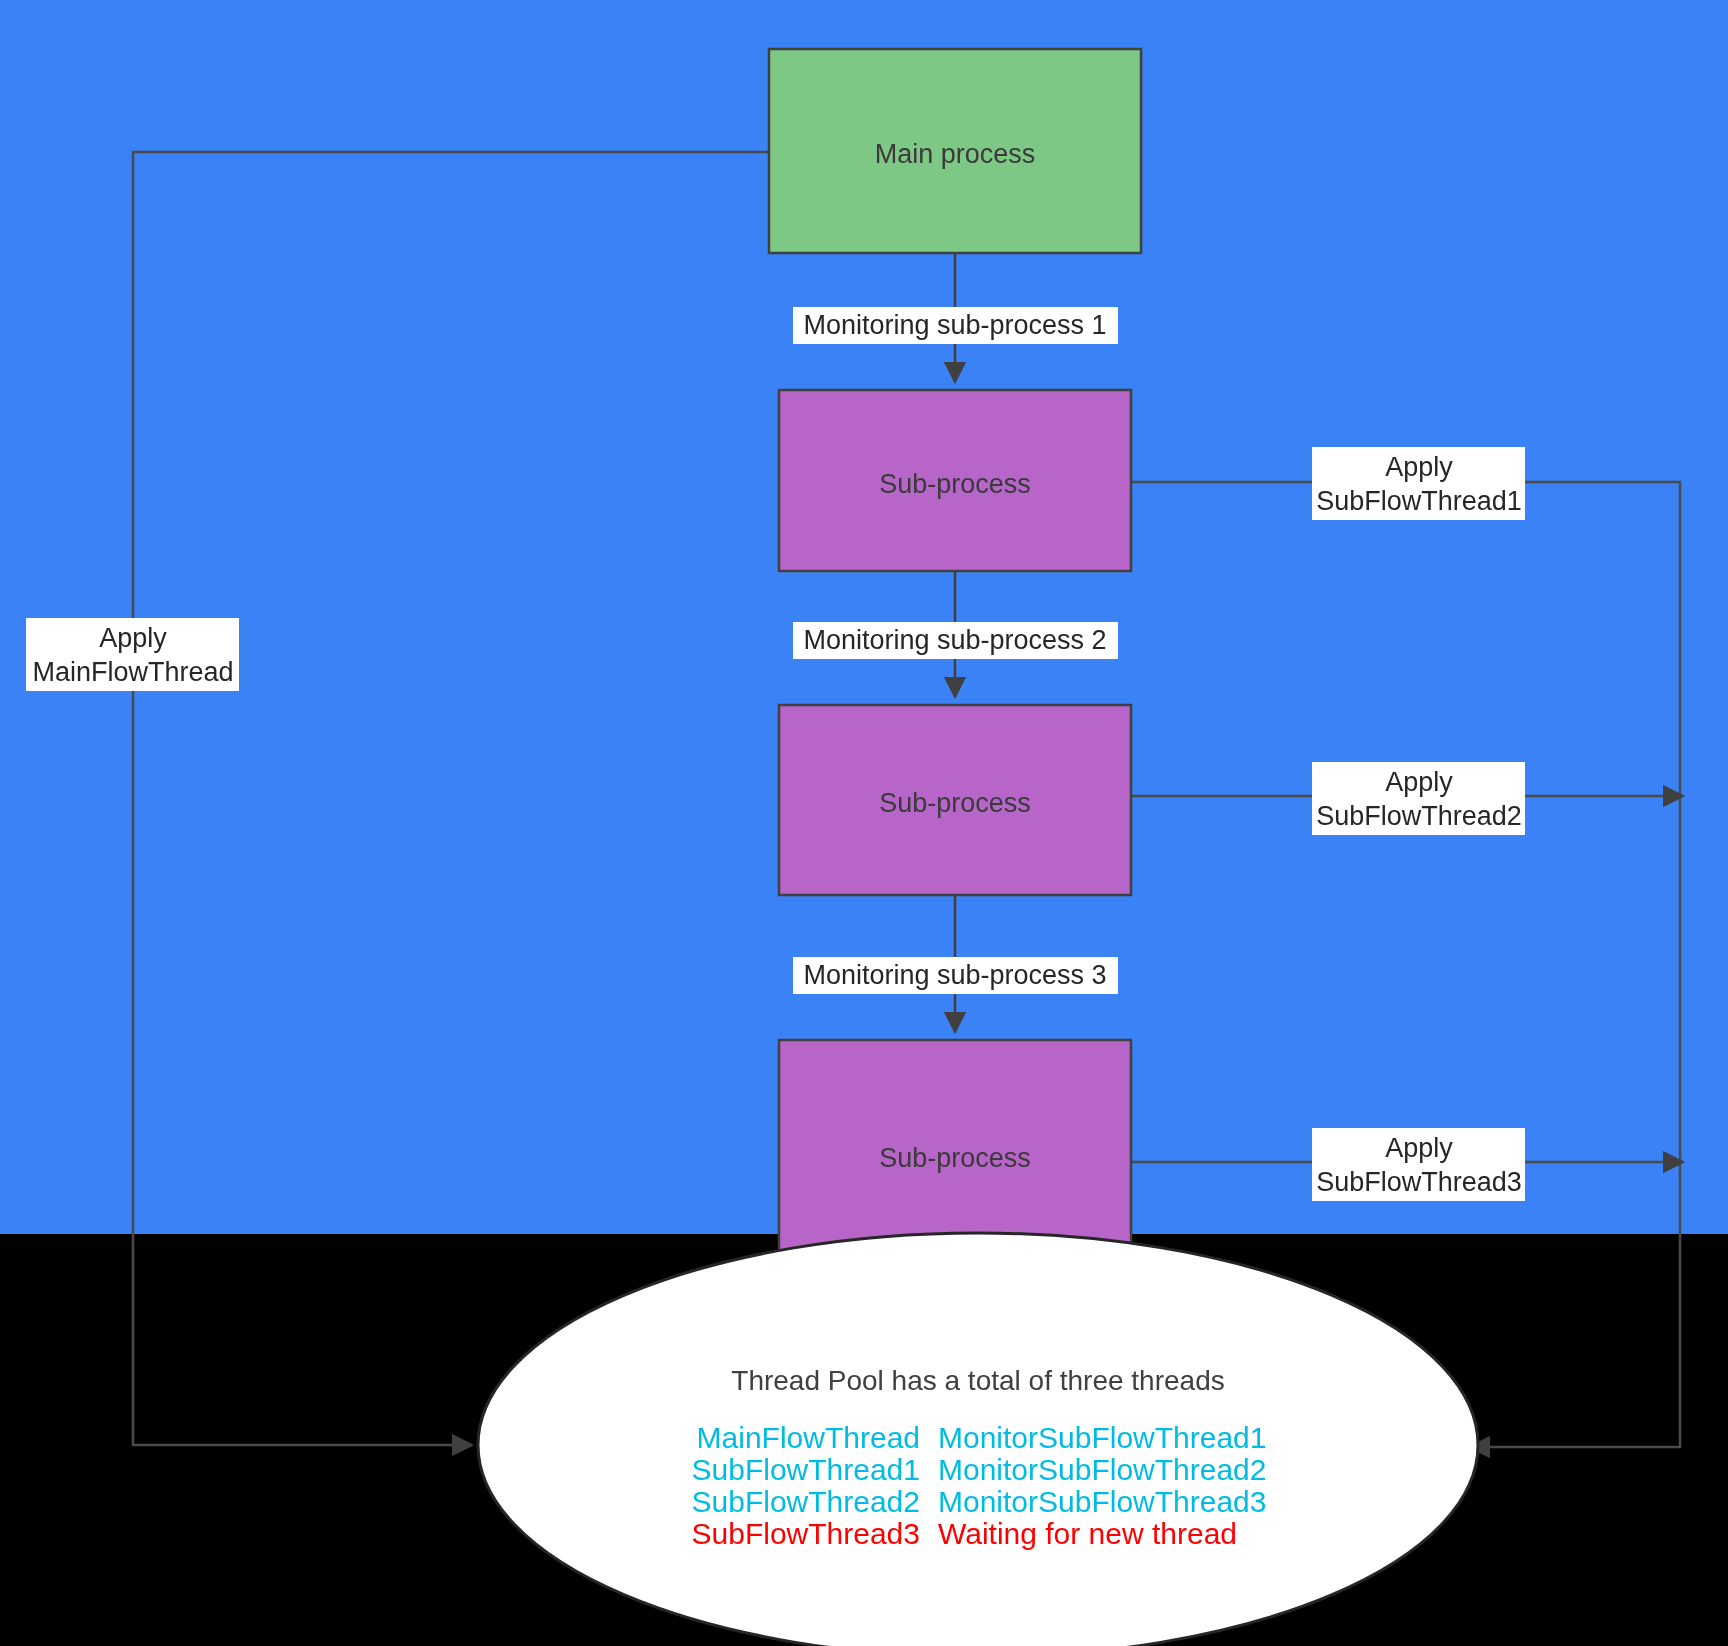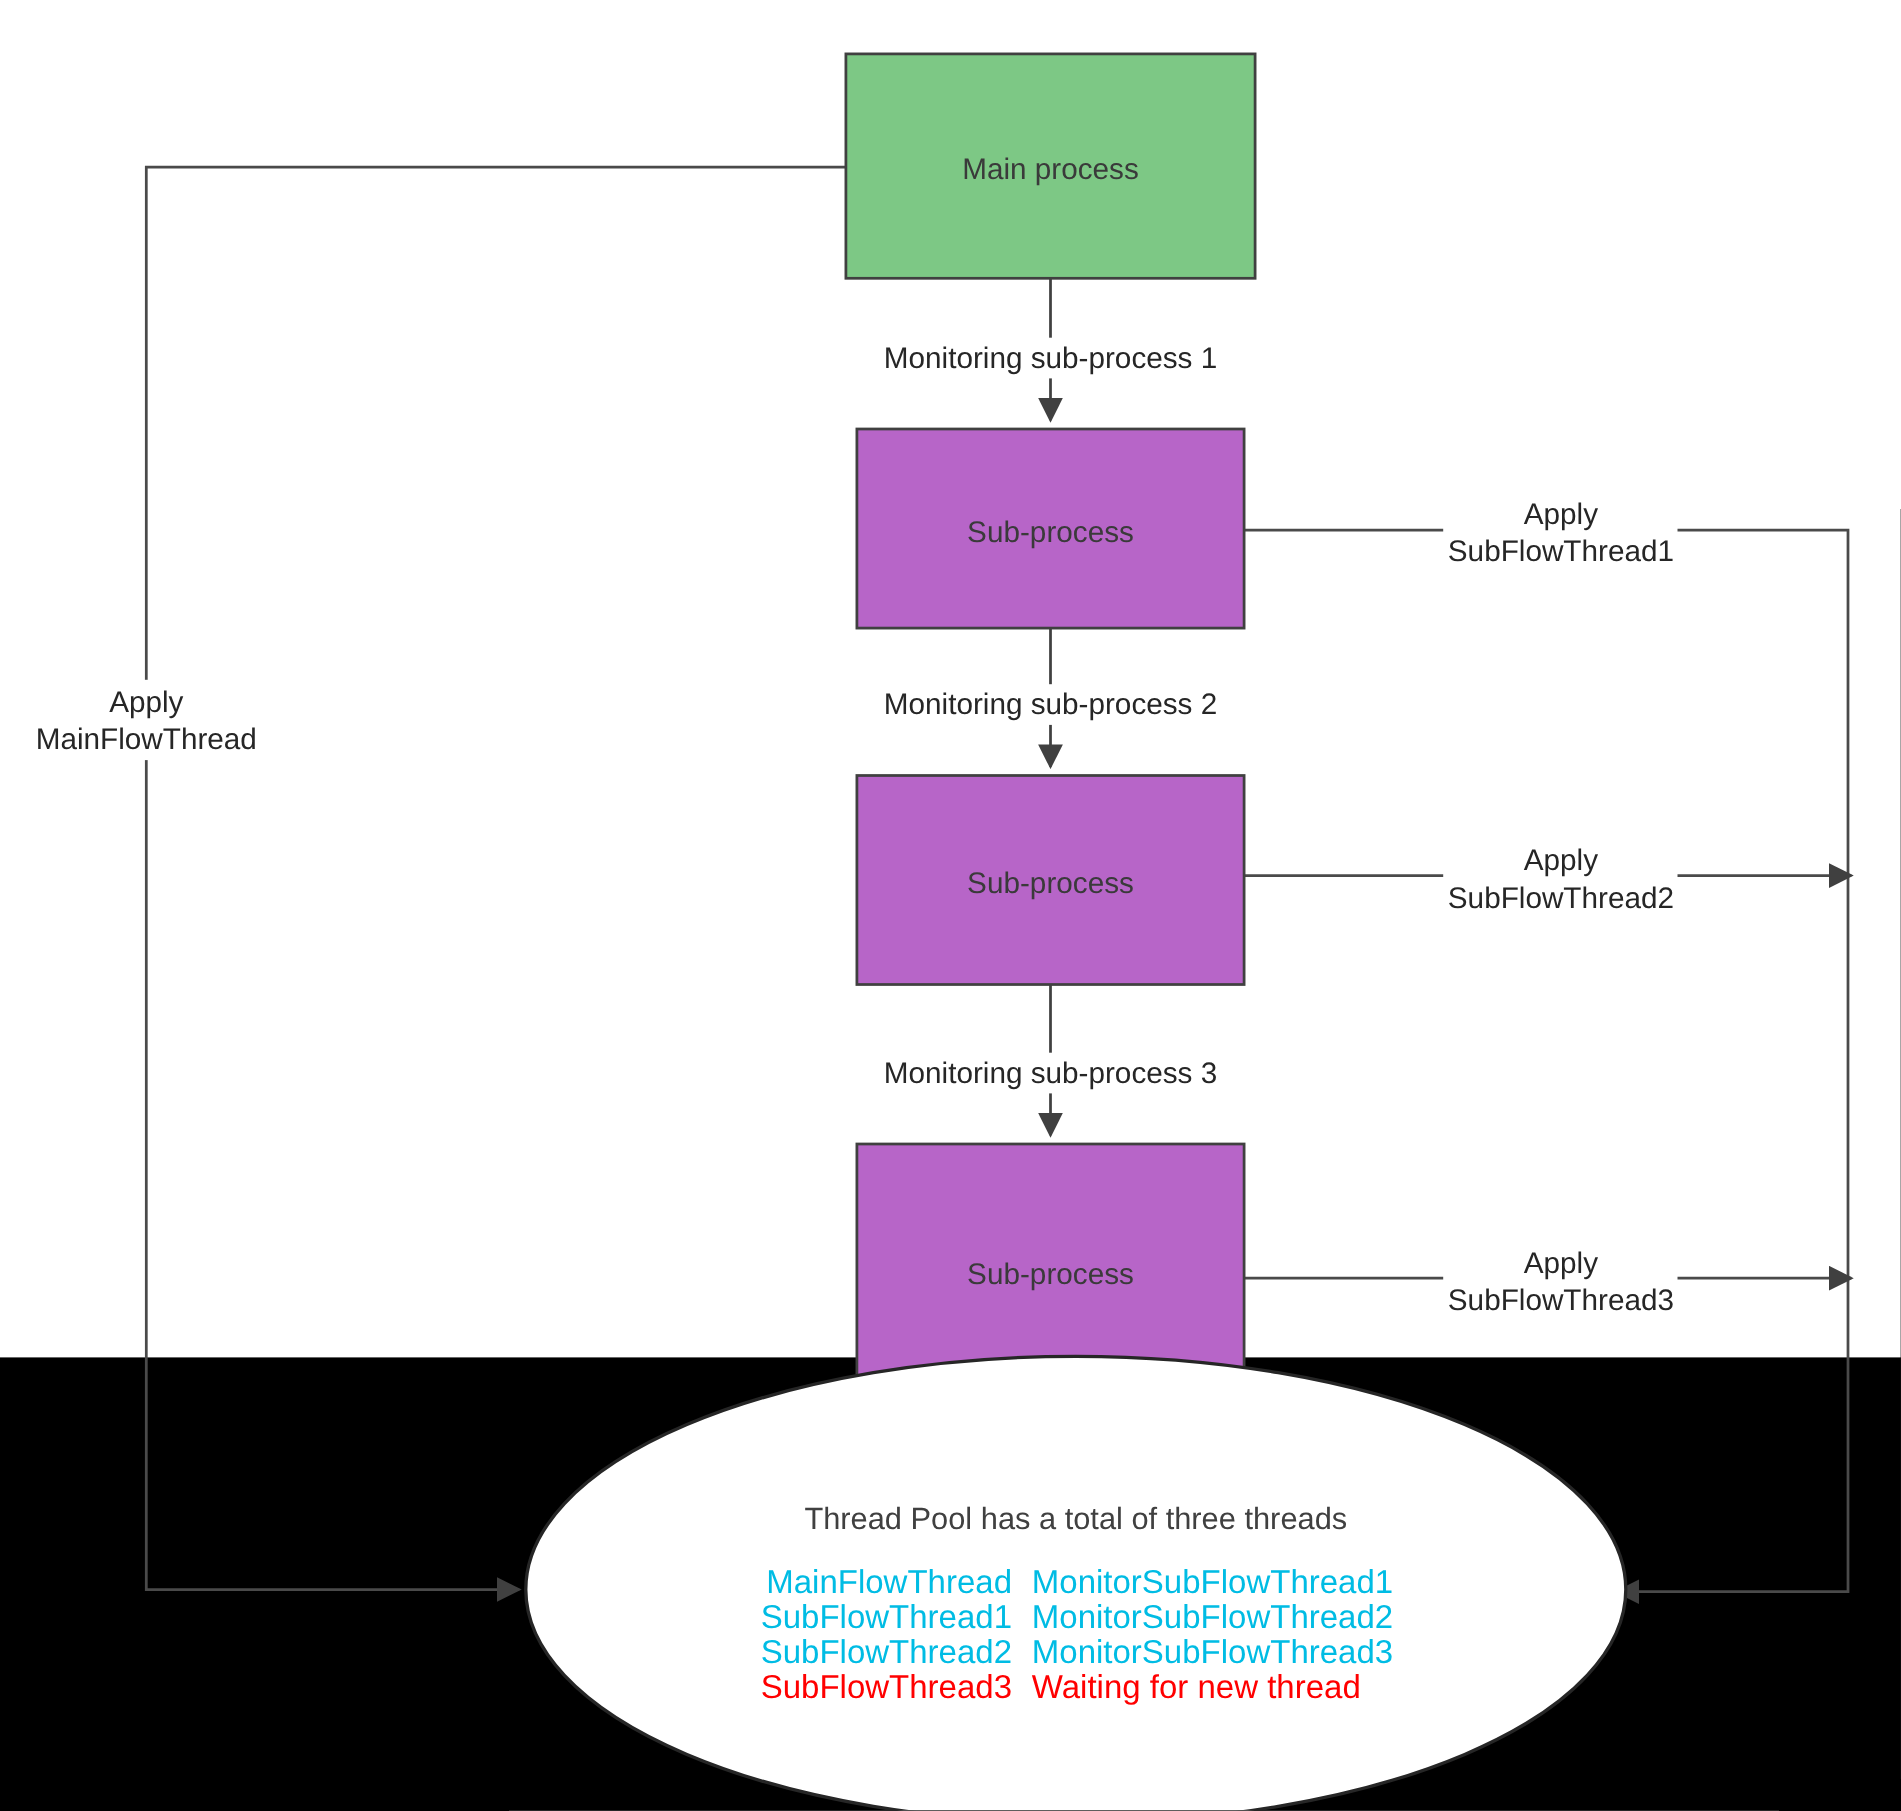--- a/index.html
+++ b/index.html
@@ -11,21 +11,21 @@
   body {
     width: 1728px;
     height: 1646px;
     overflow: hidden;
     font-family: "Liberation Sans", sans-serif;
   }
   #stage {
     position: relative;
     width: 1728px;
     height: 1234px;
-    background: #ffffff;
+    background: #3b82f6;
   }
   svg#diagram {
     position: absolute;
     left: 0;
     top: 0;
     width: 1728px;
     height: 1646px;
     display: block;
   }
   .node-label {

